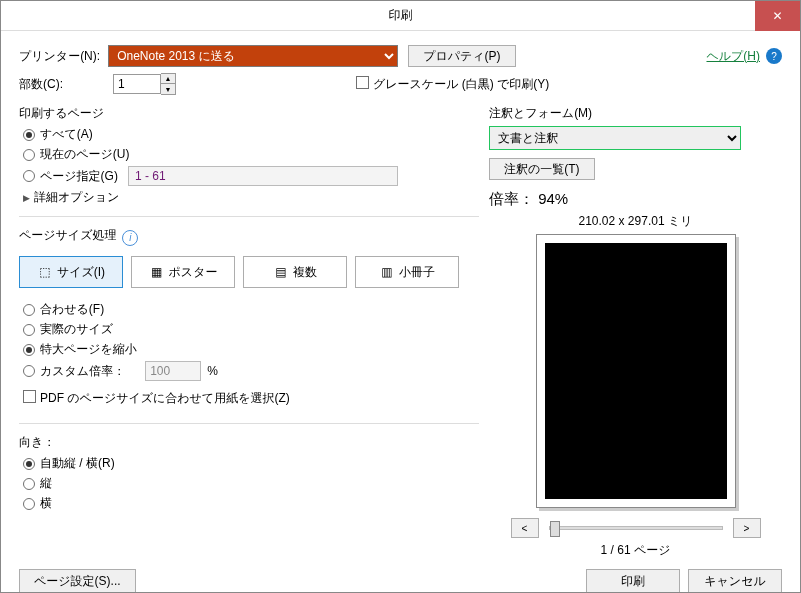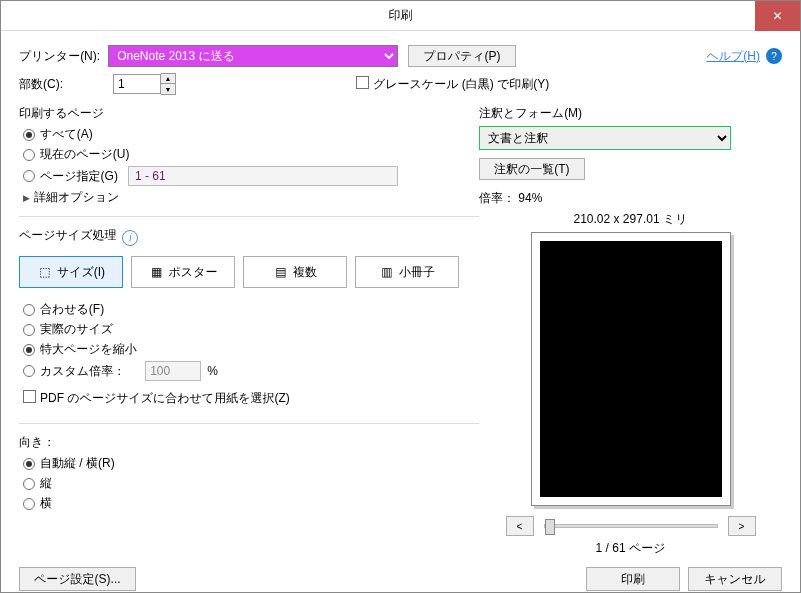--- a/index.html
+++ b/index.html
@@ -3,52 +3,52 @@
 <meta charset="utf-8">
 <style>
 * { box-sizing: border-box; margin: 0; padding: 0; font-family: "Yu Gothic UI", "Meiryo", sans-serif; font-size: 12px; }
 body { background: #fff; width: 801px; height: 593px; overflow: hidden; position: relative; border: 1px solid #888; }
 .titlebar { height: 30px; background: #fff; border-bottom: 1px solid #ddd; display: flex; align-items: center; justify-content: center; position: relative; }
 .titlebar-text { font-size: 12px; }
 .close-btn { position: absolute; right: 0; top: 0; width: 45px; height: 30px; background: #c75050; color: #fff; display: flex; align-items: center; justify-content: center; font-size: 14px; cursor: pointer; }
 .content { padding: 14px 18px 10px 18px; display: flex; flex-direction: column; height: calc(100% - 30px); }
 .row { display: flex; align-items: center; margin-bottom: 6px; }
 .label { margin-right: 8px; }
-select.printer { width: 290px; height: 22px; background: #d946ef; color: #fff; border: 1px solid #7a7a7a; padding: 0 4px; }
+select.printer { width: 290px; height: 22px; background: #c2410c; color: #fff; border: 1px solid #7a7a7a; padding: 0 4px; }
 .btn { background: #f0f0f0; border: 1px solid #adadad; height: 22px; padding: 0 14px; cursor: pointer; display: inline-flex; align-items: center; justify-content: center; }
 .btn.wide { min-width: 100px; }
 .highlight-red { border: 2px solid #d22; padding: 2px; display: inline-block; }
-.help { color: #3b82f6; text-decoration: underline; cursor: pointer; margin-left: auto; margin-right: 6px; }
+.help { color: #15803d; text-decoration: underline; cursor: pointer; margin-left: auto; margin-right: 6px; }
 .help-icon { width: 16px; height: 16px; border-radius: 50%; background: #1979ca; color: #fff; display: inline-flex; align-items: center; justify-content: center; font-size: 10px; }
 .copies-input { width: 48px; height: 20px; border: 1px solid #999; padding: 0 4px; }
 .spinner { display: inline-flex; flex-direction: column; border: 1px solid #999; border-left: none; }
 .spinner span { width: 14px; height: 10px; background: #eee; font-size: 7px; display: flex; align-items: center; justify-content: center; cursor: pointer; }
 .spinner span:first-child { border-bottom: 1px solid #999; }
 .checkbox { display: inline-flex; cursor: pointer; }
 .checkbox .box { width: 13px; height: 13px; border: 1px solid #707070; margin-right: 4px; background: #fff; }
-.main { display: flex; flex: 1; margin-top: 4px; }
+.main { display: flex; flex: 1; gap: 10px; margin-top: 4px; }
 .left { flex: 0 0 460px; }
 .right { flex: 1; }
 .group-title { font-size: 12px; margin-bottom: 4px; }
 .radio-row { display: flex; align-items: center; margin: 3px 0 3px 4px; cursor: pointer; }
 .radio-row .circle { width: 12px; height: 12px; border: 1px solid #707070; border-radius: 50%; margin-right: 5px; display: flex; align-items: center; justify-content: center; }
 .radio-row .circle.checked::after { content: ""; width: 6px; height: 6px; background: #333; border-radius: 50%; }
 .page-range-input { width: 270px; height: 20px; border: 1px solid #bbb; background: #f4f4f4; color: #701a75; padding: 0 6px; margin-left: 10px; }
 .expand { margin: 3px 0 3px 4px; cursor: pointer; }
 .expand::before { content: "▶"; font-size: 9px; margin-right: 4px; color: #555; }
 .hr { border-top: 1px solid #ddd; margin: 10px 0; }
 .info-icon { display: inline-flex; width: 16px; height: 16px; border-radius: 50%; border: 1px solid #4a90d9; color: #4a90d9; align-items: center; justify-content: center; font-size: 10px; font-style: italic; margin-left: 6px; }
 .tab-row { display: flex; gap: 8px; margin-top: 8px; }
 .tab-btn { width: 104px; height: 32px; border: 1px solid #adadad; background: #fff; display: flex; align-items: center; justify-content: center; gap: 4px; cursor: pointer; }
 .tab-btn.active { border: 1px solid #2a8dd4; background: #e5f1fb; }
 .tab-icon { width: 16px; height: 16px; display: inline-flex; align-items: center; justify-content: center; font-size: 12px; }
 .scale-input { width: 56px; height: 20px; border: 1px solid #bbb; background: #f4f4f4; color: #888; padding: 0 4px; margin-left: 20px; }
 .comments-select { width: 252px; height: 24px; border: 1px solid #22c55e; padding: 0 4px; }
 .annot-btn { margin-top: 8px; }
-.scale-label { margin-top: 10px; font-size: 12px; }
+.scale-label { margin-top: 10px; font-size: 15px; }
 .page-size { text-align: center; margin-top: 4px; }
 .preview-wrap { width: 250px; margin: 4px auto 0; }
 .preview { width: 200px; height: 274px; margin: 0 auto; background: #fff; border: 1px solid #888; box-shadow: 3px 3px 0 #ccc; padding: 8px; }
 .preview-page { width: 100%; height: 100%; background: #000; }
 .nav-row { display: flex; align-items: center; justify-content: space-between; margin-top: 10px; }
 .nav-btn { width: 28px; height: 20px; border: 1px solid #adadad; background: #f0f0f0; display: flex; align-items: center; justify-content: center; cursor: pointer; font-size: 10px; }
 .slider { flex: 1; margin: 0 10px; position: relative; height: 4px; background: #ddd; border: 1px solid #bbb; }
 .slider-thumb { position: absolute; left: 0; top: -6px; width: 10px; height: 16px; background: #ddd; border: 1px solid #888; }
 .page-num { text-align: center; margin-top: 4px; }
 .footer { display: flex; align-items: center; margin-top: auto; padding-top: 10px; }

